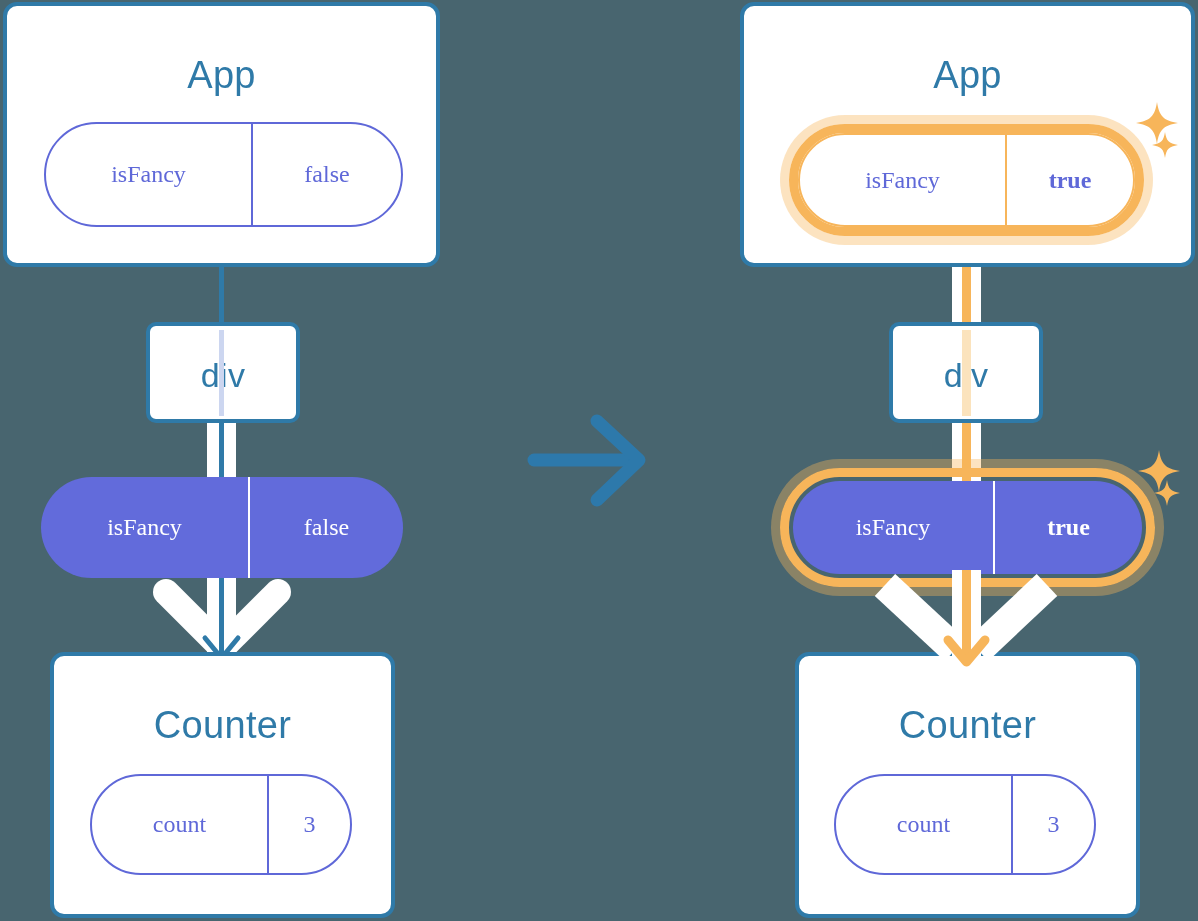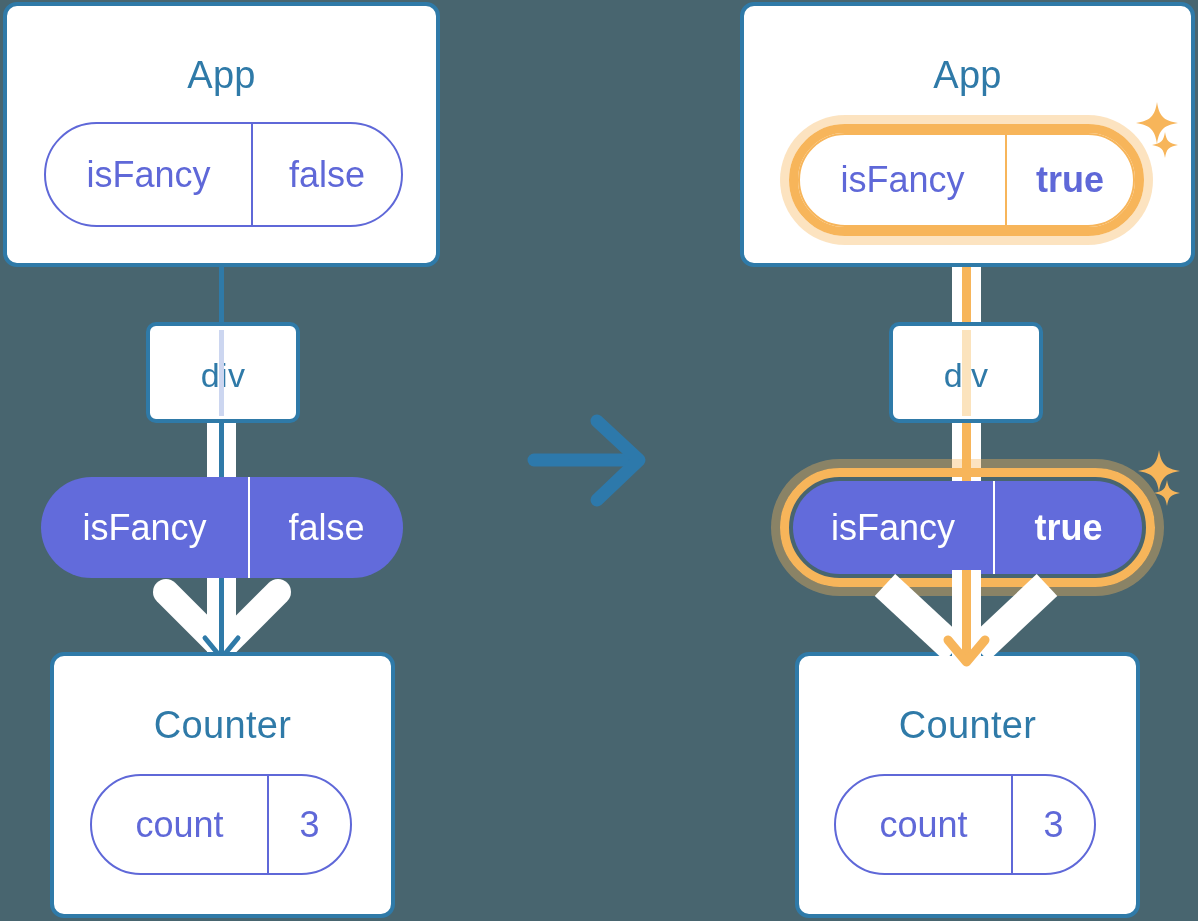--- a/index.html
+++ b/index.html
@@ -51,23 +51,24 @@
     display: flex;
     align-items: stretch;
     border-radius: 999px;
     overflow: hidden;
     z-index: 40;
   }
   .pill .cell {
     display: flex;
     align-items: center;
     justify-content: center;
-    font-size: 36px;
+    font-size: 24px;
     white-space: nowrap;
     box-sizing: border-box;
+    font-family: Liberation Serif, serif;
   }
   .pill .cell.bold { font-weight: bold; }
 
   
   .pill.outline {
     border: 2.5px solid #5f68d8;
     background: #ffffff;
   }
   .pill.outline .cell { color: #5f68d8; }
   .pill.outline .cell.right { border-left: 2.5px solid #5f68d8; }

